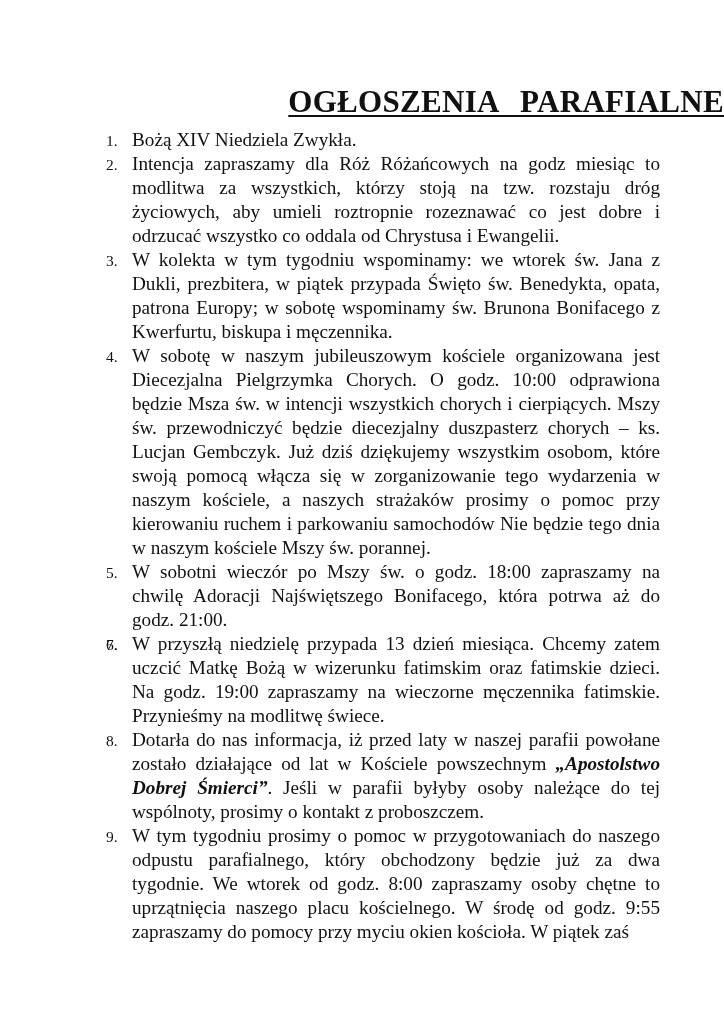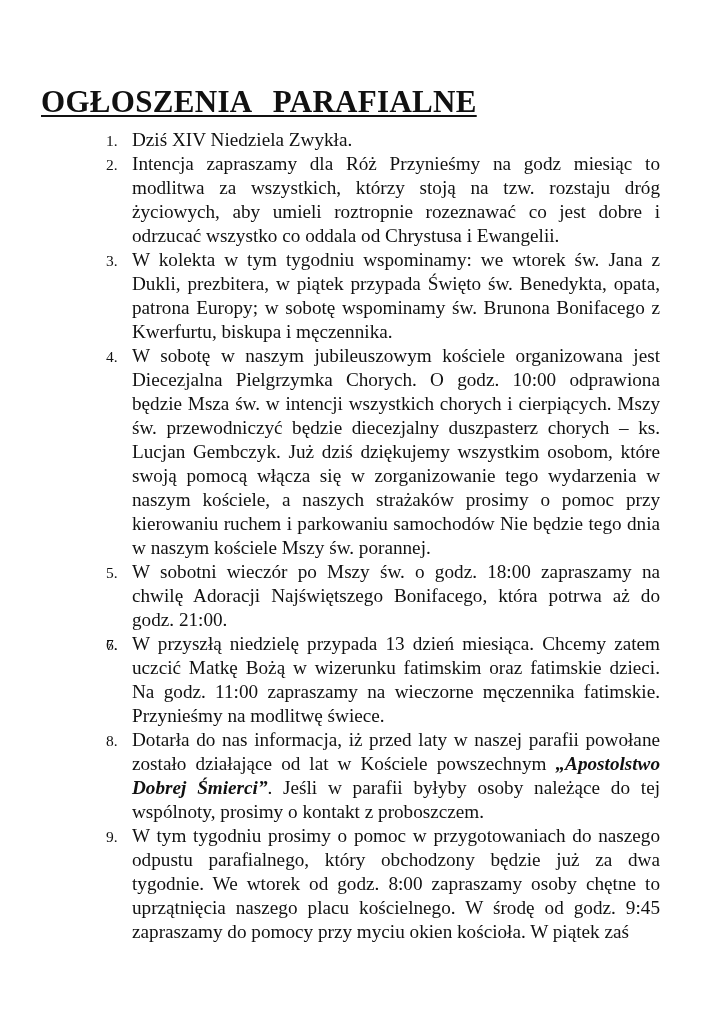--- a/index.html
+++ b/index.html
@@ -1,38 +1,38 @@
 <!DOCTYPE html>
 <html><head>
 <meta charset="utf-8">
 <style>
   html, body { margin: 0; padding: 0; background: #ffffff; }
   body { width: 724px; height: 1024px; position: relative; overflow: hidden;
          font-family: "Liberation Serif", "DejaVu Serif", serif; color: #111; }
   .page { position: absolute; left: 0; top: 0; width: 724px; height: 1024px; background: #fff; }
-  .title { position: absolute; left: 0; right: 0; top: 84px; text-align: left;
+  .title { position: absolute; left: 0; right: 0; top: 84px; text-align: right;
            font-weight: bold; font-size: 31px; letter-spacing: 0.3px;
            text-decoration: underline; text-decoration-thickness: 2px; text-underline-offset: 3px;
            word-spacing: 14px; margin-left: 41px; }
   ol.items { position: absolute; left: 104px; width: 556px; top: 128px; margin: 0; padding: 0;
              list-style: none; font-size: 19.2px; line-height: 24px; }
   ol.items li { position: relative; padding-left: 28px; text-align: justify; margin: 0; }
   .num { position: absolute; left: 2px; top: 1px; font-size: 15.5px; }
   .it { }
   .bi { font-style: italic; font-weight: bold; }
 </style>
 </head>
 <body>
 
 <div class="page">
   <div class="title">OGŁOSZENIA   PARAFIALNE</div>
   <ol class="items" id="items">
-      <li><span class="num">1.</span><span class="">Dziś </span><span class="it">XIV Niedziela Zwykła</span><span class="">.</span></li>
-      <li><span class="num">2.</span><span class="">Intencja zapraszamy dla </span><span class="it">Róż Przynieśmy</span><span class=""> na godz miesiąc to modlitwa za wszystkich, którzy stoją na tzw. rozstaju dróg życiowych, aby umieli roztropnie rozeznawać co jest dobre i odrzucać wszystko co oddala od Chrystusa i Ewangelii.</span></li>
+      <li><span class="num">1.</span><span class="">Bożą </span><span class="it">XIV Niedziela Zwykła</span><span class="">.</span></li>
+      <li><span class="num">2.</span><span class="">Intencja zapraszamy dla </span><span class="it">Róż Różańcowych</span><span class=""> na godz miesiąc to modlitwa za wszystkich, którzy stoją na tzw. rozstaju dróg życiowych, aby umieli roztropnie rozeznawać co jest dobre i odrzucać wszystko co oddala od Chrystusa i Ewangelii.</span></li>
       <li><span class="num">3.</span><span class="">W kolekta w tym tygodniu wspominamy: we wtorek św. Jana z Dukli, prezbitera, w piątek przypada Święto św. Benedykta, opata, patrona Europy; w sobotę wspominamy św. Brunona Bonifacego z Kwerfurtu, biskupa i męczennika.</span></li>
       <li><span class="num">4.</span><span class="">W sobotę w naszym jubileuszowym kościele organizowana jest </span><span class="it">Diecezjalna Pielgrzymka Chorych</span><span class="">. O godz. 10:00 odprawiona będzie Msza św. w intencji wszystkich chorych i cierpiących. Mszy św. przewodniczyć będzie diecezjalny duszpasterz chorych – ks. Lucjan Gembczyk. Już dziś dziękujemy wszystkim osobom, które swoją pomocą włącza się w zorganizowanie tego wydarzenia w naszym kościele, a naszych strażaków prosimy o pomoc przy kierowaniu ruchem i parkowaniu samochodów Nie będzie tego dnia w naszym kościele Mszy św. porannej.</span></li>
       <li><span class="num">5.</span><span class="">W sobotni wieczór po Mszy św. o godz. 18:00 zapraszamy na chwilę </span><span class="it">Adoracji Najświętszego Bonifacego</span><span class="">, która potrwa aż do godz. 21:00.</span></li>
       <li><span class="num">6.</span></li>
-      <li><span class="num">7.</span><span class="">W przyszłą niedzielę przypada 13 dzień miesiąca. Chcemy zatem uczcić Matkę Bożą w wizerunku fatimskim oraz fatimskie dzieci. Na godz. 11:00 zapraszamy na wieczorne </span><span class="it">męczennika fatimskie</span><span class="">. Przynieśmy na modlitwę świece.</span></li>
+      <li><span class="num">7.</span><span class="">W przyszłą niedzielę przypada 13 dzień miesiąca. Chcemy zatem uczcić Matkę Bożą w wizerunku fatimskim oraz fatimskie dzieci. Na godz. 19:00 zapraszamy na wieczorne </span><span class="it">męczennika fatimskie</span><span class="">. Przynieśmy na modlitwę świece.</span></li>
       <li><span class="num">8.</span><span class="">Dotarła do nas informacja, iż przed laty w naszej parafii powołane zostało działające od lat w Kościele powszechnym </span><span class="bi">„Apostolstwo Dobrej Śmierci”</span><span class="">. Jeśli w parafii byłyby osoby należące do tej wspólnoty, prosimy o kontakt z proboszczem.</span></li>
-      <li><span class="num">9.</span><span class="">W tym tygodniu prosimy o pomoc w przygotowaniach do naszego odpustu parafialnego, który obchodzony będzie już za dwa tygodnie. We wtorek od godz. 8:00 zapraszamy osoby chętne to uprzątnięcia naszego placu kościelnego. W środę od godz. 9:45 zapraszamy do pomocy przy myciu okien kościoła. W piątek zaś</span></li>
+      <li><span class="num">9.</span><span class="">W tym tygodniu prosimy o pomoc w przygotowaniach do naszego odpustu parafialnego, który obchodzony będzie już za dwa tygodnie. We wtorek od godz. 8:00 zapraszamy osoby chętne to uprzątnięcia naszego placu kościelnego. W środę od godz. 9:55 zapraszamy do pomocy przy myciu okien kościoła. W piątek zaś</span></li>
     </ol>
 </div>
 
 </body></html>

